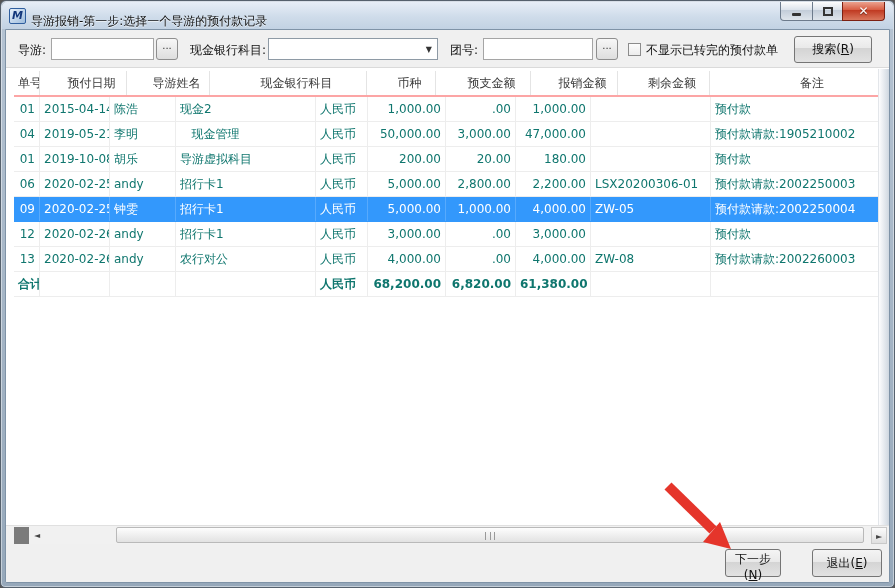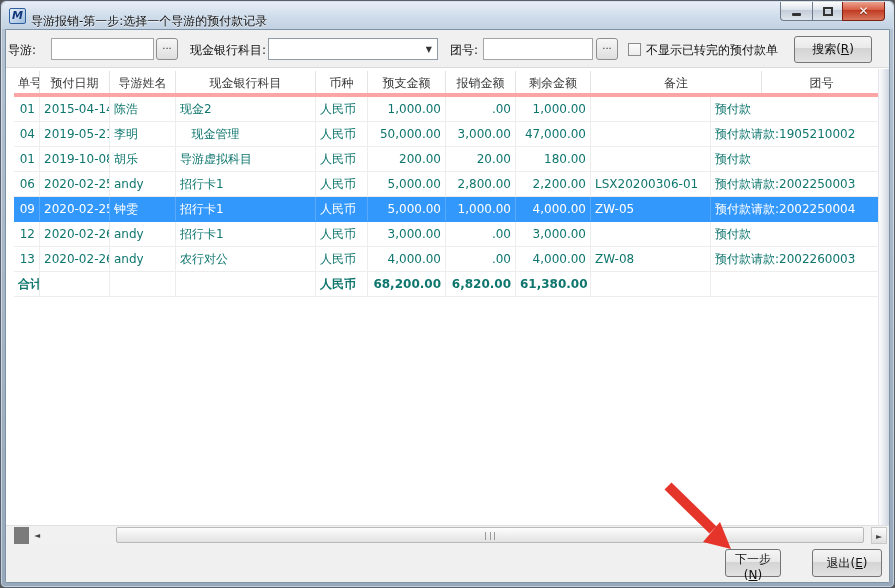--- a/index.html
+++ b/index.html
@@ -38,21 +38,21 @@
   .combo-arrow{position:absolute;right:5px;top:6px;font-size:8px;color:#333;}
   .checkbox{position:absolute;width:13px;height:13px;border:1px solid #8b8b8b;background:linear-gradient(#fcfcfc,#ececec);top:13px;cursor:pointer;}
   .btn{border:1px solid #757575;border-radius:3px;background:linear-gradient(#f4f4f4,#e9e9e9 45%,#d4d4d4 46%,#e2e2e2);
     font-size:12px;color:#111;cursor:pointer;}
   .btn-search{position:absolute;left:788px;top:6px;width:78px;height:27px;}
   .u{text-decoration:underline;}
   
   .grid{position:absolute;left:0;top:39px;right:0;bottom:38px;background:#fff;overflow:hidden;}
   .grid-inner{position:absolute;left:8px;top:2px;width:868px;}
   .row{display:flex;height:25px;line-height:24px;font-size:12px;color:#0f766e;border-bottom:1px solid #ededed;background:#fff;}
-  .row.header{color:#3a3a3a;border-bottom:4px solid #fca5a5;height:26px;line-height:25px;}
+  .row.header{color:#3a3a3a;border-bottom:2px solid #fca5a5;height:26px;line-height:25px;gap:17px;}
   .c{flex:0 0 auto;padding:0 4px;white-space:pre;overflow:hidden;border-right:1px solid #ededed;}
   .row.header .c{text-align:center;border-right:1px solid #e4e4e4;}
   .row.selected{background:#3398fc;color:#fff;border-bottom-color:#3398fc;}
   .row.selected .c{border-right-color:#57aafd;}
   .row.total .c{font-weight:bold;}
   .vscroll{position:absolute;right:0;top:0;bottom:19px;width:11px;
     background:linear-gradient(to right,#fdfdfe,#cfd7e0);border-left:1px solid #e3e6ea;}
   
   .hscroll{position:absolute;left:0;right:0;bottom:0;height:19px;background:#f1f1f1;border-top:1px solid #e0e0e0;}
   .hs-corner{position:absolute;left:8px;top:1px;width:15px;height:17px;background:#7b7b7b;}
@@ -88,21 +88,21 @@
         </div>
       <div class="cap-btn close">
           <span class="glyph-close">✕</span>
         </div>
     </div>
   </div>
 
   <div class="client">
 
     <div class="filterbar">
-      <span class="lbl" style="left:2px">导游:</span>
+      <span class="lbl" style="left:12px">导游:</span>
       <input class="txt" style="left: 45px; width: 103px;" value="">
       <button class="browse" style="left:150px">...</button>
       <span class="lbl" style="left:184px">现金银行科目:</span>
       <div class="combo" style="left:262px;width:170px">
         <span></span>
         <span class="combo-arrow">▼</span>
       </div>
       <span class="lbl" style="left:444px">团号:</span>
       <input class="txt" style="left: 477px; width: 110px;" value="">
       <button class="browse" style="left:590px">...</button>

